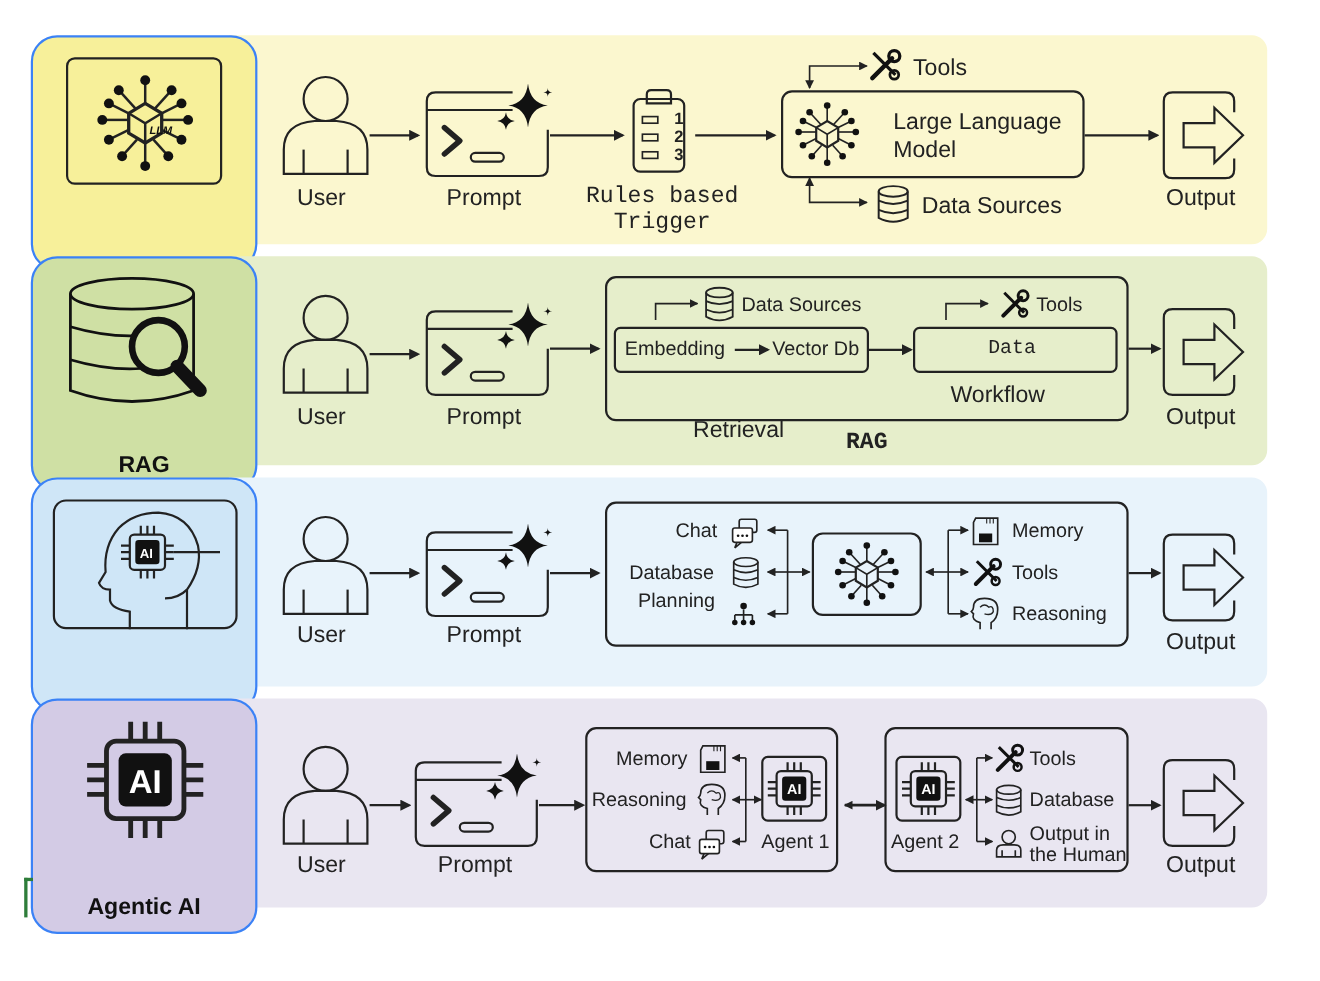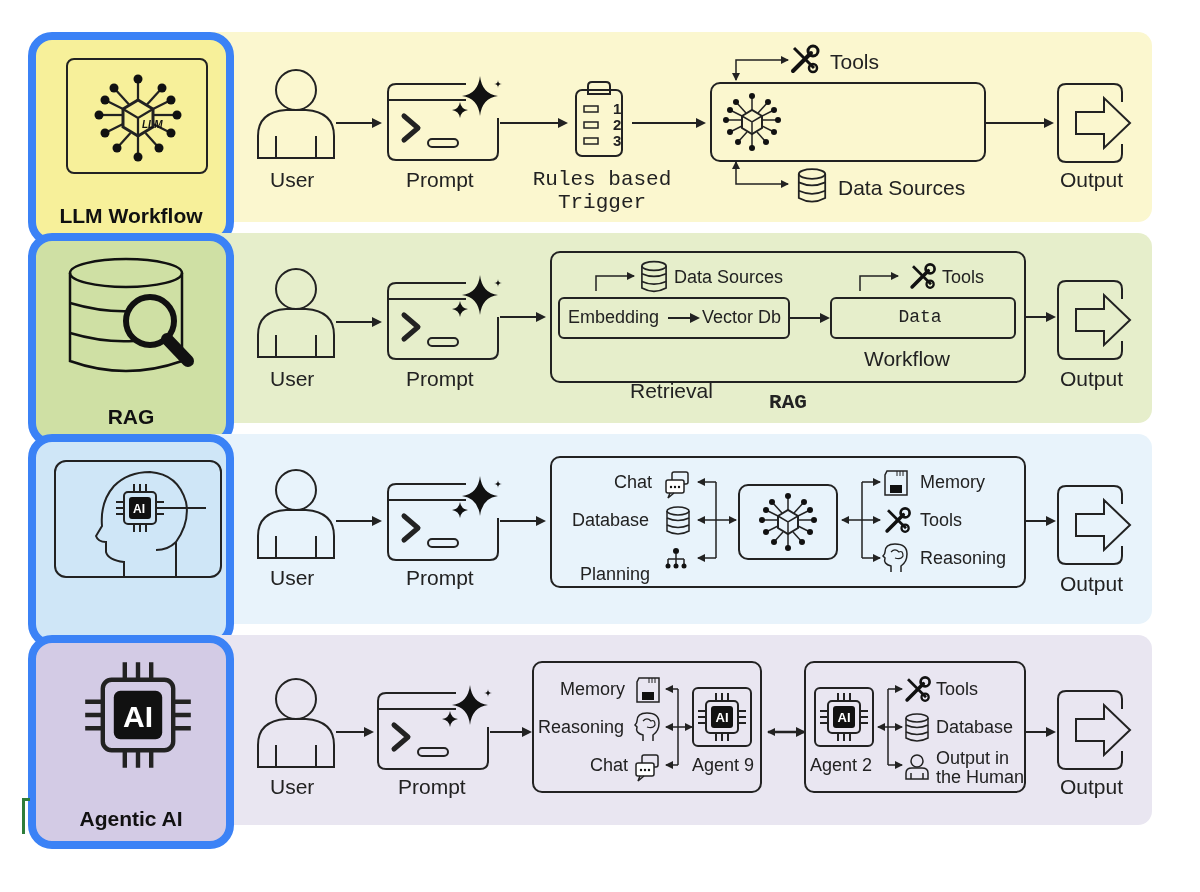--- a/index.html
+++ b/index.html
@@ -1,19 +1,19 @@
 <!DOCTYPE html>
 <html><head>
 <meta charset="utf-8">
 <style>
   html,body{margin:0;padding:0;background:#ffffff;}
   body{width:1200px;height:892px;position:relative;overflow:hidden;font-family:"Liberation Sans",sans-serif;color:#111;}
   .row{position:absolute;left:28px;width:1124px;height:190px;border-radius:14px;}
   .row .band{position:absolute;left:180px;right:0;top:0;bottom:0;border-radius:0 14px 14px 0;}
-  .row .label-box{position:absolute;left:0;top:0;width:206px;height:214px;border:8px solid #3b82f6;border-radius:24px;box-sizing:border-box;}
+  .row .label-box{position:absolute;left:0;top:0;width:206px;height:214px;border:2px solid #3b82f6;border-radius:24px;box-sizing:border-box;}
   .label-box .title{position:absolute;left:0;right:0;bottom:10px;text-align:center;font-weight:bold;font-size:21px;}
   .abs{position:absolute;}
   .txt{font-size:21px;color:#222;position:absolute;white-space:nowrap;}
   .txt-sm{font-size:18px;color:#222;position:absolute;white-space:nowrap;}
   .center{text-align:center;font-family:Liberation Mono, monospace;}
   .box{position:absolute;border:2px solid #222;border-radius:10px;box-sizing:border-box;}
   svg{position:absolute;overflow:visible;}
   .bold{font-weight:bold;}
 </style>
 </head>
@@ -134,21 +134,20 @@
   <div class="band" style="background:#fbf7cf;"></div>
   <div class="label-box" style="background:#f7f09a;">
     <div class="abs" style="left:30px;top:18px;width:142px;height:116px;border:2px solid #222;border-radius:8px;box-sizing:border-box;">
       <svg width="142" height="116">
         <g transform="translate(70,58) scale(1.5)">
             <use href="#net-g"></use>
           </g>
         <text x="74" y="68" font-size="10" font-style="italic" font-weight="bold" fill="#111" font-family="Liberation Sans, sans-serif">LLM</text>
       </svg>
     </div>
-    <div class="title">LLM Workflow</div>
   </div>
   <svg width="90" height="95" style="left:228px;top:34px;">
       <use href="#user-g"></use>
     </svg>
   <div class="txt" style="left:242px;top:136px;">User</div>
   <svg width="500" height="30" style="left:308px;top:78px;">
       <line x1="0" y1="13" x2="44" y2="13" stroke="#222" stroke-width="2" marker-end="url(#ah)"></line>
     </svg>
   <svg width="120" height="80" style="left:360px;top:52px;">
       <use href="#prompt-g"></use>
@@ -173,20 +172,24 @@
   </div>
   <svg width="80" height="30" style="left:604px;top:78px;">
       <line x1="0" y1="13" x2="72" y2="13" stroke="#222" stroke-width="2" marker-end="url(#ah)"></line>
     </svg>
   <div class="box" style="left:682px;top:50px;width:276px;height:80px;"></div>
   <svg width="80" height="80" style="left:688px;top:52px;">
       <g transform="translate(36,38)">
         <use href="#net-g"></use>
       </g>
     </svg>
+  <div class="txt" style="left:784px;top:66px;line-height:26px;">
+    <div>Large Language</div>
+    <div>Model</div>
+  </div>
   <svg width="80" height="40" style="left:700px;top:12px;">
     <path d="M8,36 L8,16 L60,16" fill="none" stroke="#222" stroke-width="1.5" marker-end="url(#ahs)" marker-start="url(#ahs)"></path>
   </svg>
   <svg width="40" height="40" style="left:758px;top:10px;">
       <g transform="translate(18,18)">
         <use href="#tools-g"></use>
       </g>
     </svg>
   <div class="txt" style="left:802px;top:18px;">Tools</div>
   <svg width="80" height="40" style="left:700px;top:128px;">
@@ -310,21 +313,21 @@
       <g transform="translate(16,16)">
         <use href="#chat-g"></use>
       </g>
     </svg>
   <div class="txt-sm" style="left:544px;top:76px;">Database</div>
   <svg width="30" height="30" style="left:636px;top:72px;">
       <g transform="translate(14,15)">
         <use href="#db-g"></use>
       </g>
     </svg>
-  <div class="txt-sm" style="left:552px;top:130px;">Planning</div>
+  <div class="txt-sm" style="left:552px;top:102px;">Planning</div>
   <svg width="30" height="30" style="left:634px;top:110px;">
       <g transform="translate(14,15)">
         <use href="#plan-g"></use>
       </g>
     </svg>
   <svg width="60" height="100" style="left:666px;top:36px;">
     <path d="M22,12 L22,88" fill="none" stroke="#222" stroke-width="1.5"></path>
     <path d="M22,12 L4,12" stroke="#222" stroke-width="1.5" marker-end="url(#ahs)"></path>
     <path d="M22,50 L4,50" stroke="#222" stroke-width="1.5" marker-end="url(#ahs)"></path>
     <path d="M22,88 L4,88" stroke="#222" stroke-width="1.5" marker-end="url(#ahs)"></path>
@@ -421,21 +424,21 @@
     <path d="M16,88 L4,88" stroke="#222" stroke-width="1.5" marker-end="url(#ahs)"></path>
     <path d="M16,50 L30,50" stroke="#222" stroke-width="1.5" marker-end="url(#ahs)"></path>
   </svg>
   <div class="box" style="left:664px;top:52px;width:60px;height:60px;border-radius:6px;"></div>
   <svg width="60" height="60" style="left:664px;top:52px;">
     <g transform="translate(30,30)">
         <use href="#chip-g"></use>
       </g>
     <text x="30" y="35" text-anchor="middle" font-size="13" font-weight="bold" fill="#fff" font-family="Liberation Sans, sans-serif">AI</text>
   </svg>
-  <div class="txt-sm" style="left:664px;top:120px;">Agent 9</div>
+  <div class="txt-sm" style="left:664px;top:120px;">Agent 1</div>
   <svg width="50" height="30" style="left:734px;top:82px;">
     <line x1="6" y1="15" x2="42" y2="15" stroke="#222" stroke-width="2.5" marker-end="url(#ah)" marker-start="url(#ahs)"></line>
   </svg>
   <div class="box" style="left:776px;top:26px;width:222px;height:132px;"></div>
   <div class="box" style="left:786px;top:52px;width:60px;height:60px;border-radius:6px;"></div>
   <svg width="60" height="60" style="left:786px;top:52px;">
     <g transform="translate(30,30)">
         <use href="#chip-g"></use>
       </g>
     <text x="30" y="35" text-anchor="middle" font-size="13" font-weight="bold" fill="#fff" font-family="Liberation Sans, sans-serif">AI</text>

